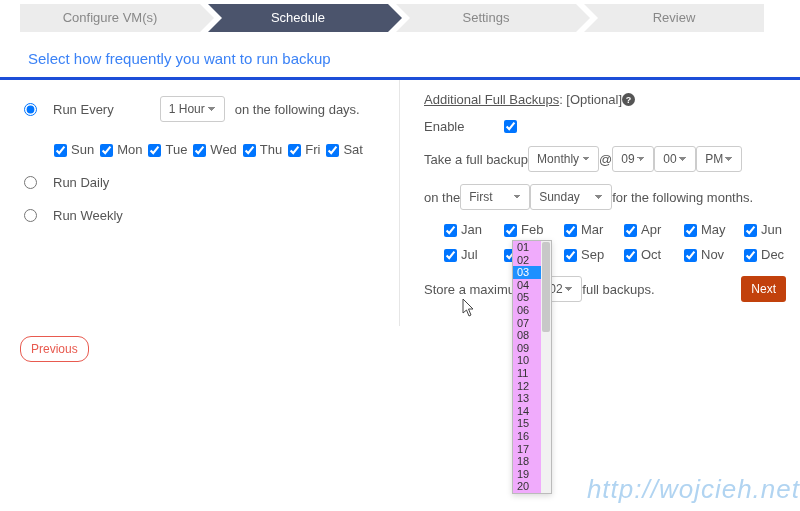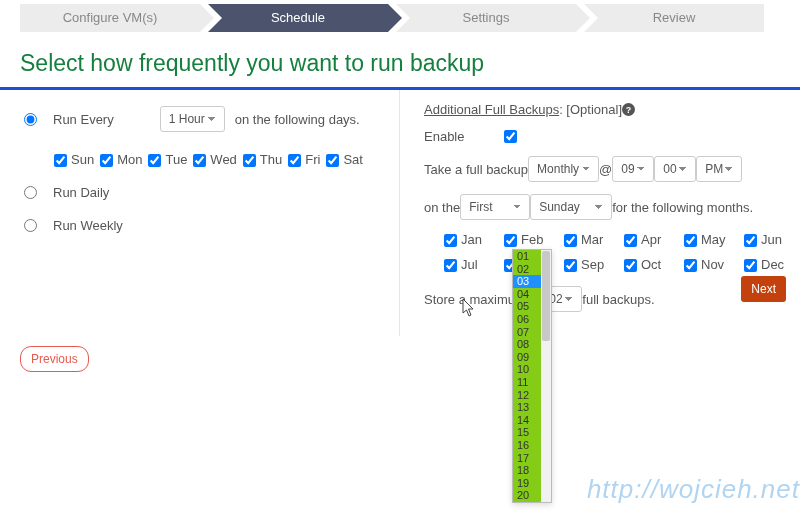--- a/index.html
+++ b/index.html
@@ -9,21 +9,21 @@
     .stepper { display: flex; padding: 4px 20px 4px 20px; }
     .step { flex: 1; height: 28px; line-height: 28px; text-align: center; background: #ececec; color: #888; position: relative; margin-right: 8px; }
     .step:last-child { margin-right: 16px; }
     .step::after { content: ''; position: absolute; right: -14px; top: 0; width: 0; height: 0; border-top: 14px solid transparent; border-bottom: 14px solid transparent; border-left: 14px solid #ececec; z-index: 2; }
     .step::before { content: ''; position: absolute; left: 0; top: 0; width: 0; height: 0; border-top: 14px solid transparent; border-bottom: 14px solid transparent; border-left: 14px solid #fff; }
     .step:first-child::before { display: none; }
     .step:last-child::after { display: none; }
     .step.active { background: #4b546c; color: #fff; }
     .step.active::after { border-left-color: #4b546c; }
     
-    h2.title { font-size: 23px; font-weight: 400; color: #15803d; padding: 14px 20px 10px 20px; }
+    h2.title { font-size: 15px; font-weight: 400; color: #3b82f6; padding: 14px 20px 10px 28px; }
     
     .content { display: flex; border-top: 3px solid #1d4ed8; }
     .left, .right { padding: 12px 20px 12px 24px; }
     .left { width: 50%; border-right: 1px solid #e6e6e6; min-height: 230px; }
     .right { width: 50%; position: relative; }
     
     .opt-row { margin: 4px 0 20px 0; display: flex; align-items: center; gap: 10px; }
     .opt-row.lesser { margin-bottom: 18px; }
     label.radio { margin-left: 6px; color: #555; }
     input[type=radio] { vertical-align: middle; }
@@ -46,24 +46,24 @@
     .days label, .months label { margin-right: 6px; display: inline-block; color: #555; }
     
     .right .line { margin: 0 0 12px 0; display: flex; align-items: center; flex-wrap: wrap; gap: 0; }
     .right .underline { text-decoration: underline; }
     .right .help { display:inline-flex; width:13px; height:13px; border-radius:50%; background:#555; color:#fff; font-size:9px; align-items:center; justify-content:center; font-weight:bold; }
     .months { margin: 2px 0 6px 20px; display: grid; grid-template-columns: repeat(6, 60px); row-gap: 10px; }
     
     .dropdown-open {
       position: absolute;
       left: 512px;
-      top: 249px;
+      top: 240px;
       width: 40px;
       border: 1px solid #bbb;
-      background: #84cc16;
+      background: #f0abfc;
       font-size: 12px;
       box-shadow: 0 2px 6px rgba(0,0,0,0.15);
       max-height: 254px;
       overflow: hidden;
     }
     .dropdown-open .opt { padding: 0 4px; height: 12.6px; line-height: 12.6px; font-size: 11px; color: #333; }
     .dropdown-open .opt.selected { background: #1e90ff; color: #fff; }
     .dropdown-open .scrollbar { position: absolute; right: 0; top: 0; bottom: 0; width: 10px; background: #f1f1f1; }
     .dropdown-open .scrollbar .thumb { position: absolute; left: 1px; right: 1px; top: 1px; height: 90px; background: #c8c8c8; border-radius: 2px; }
     

